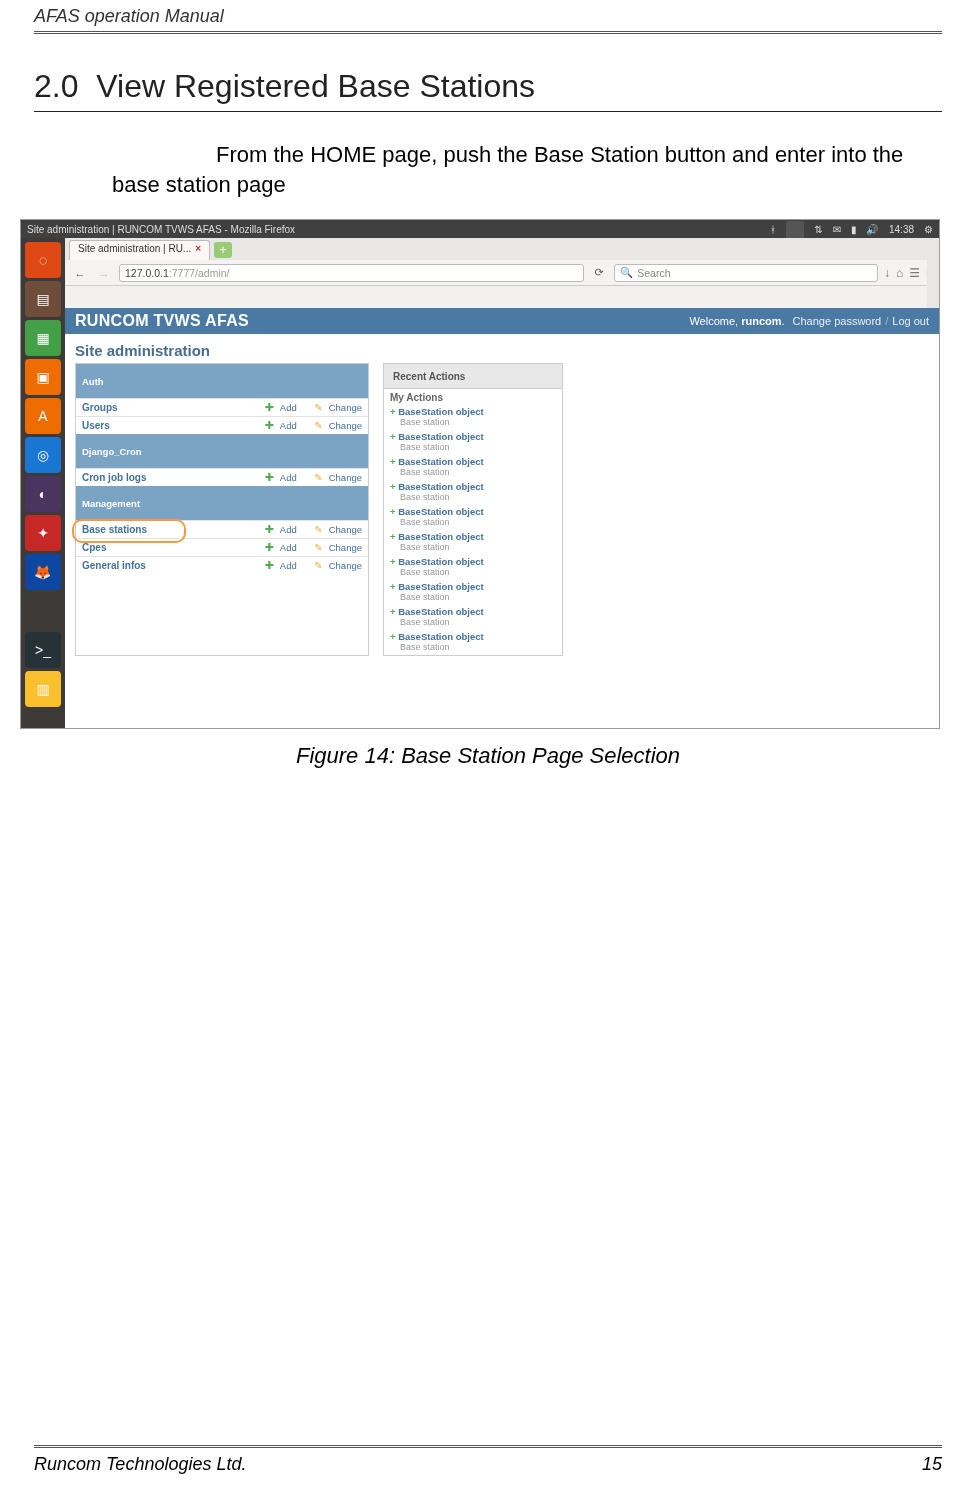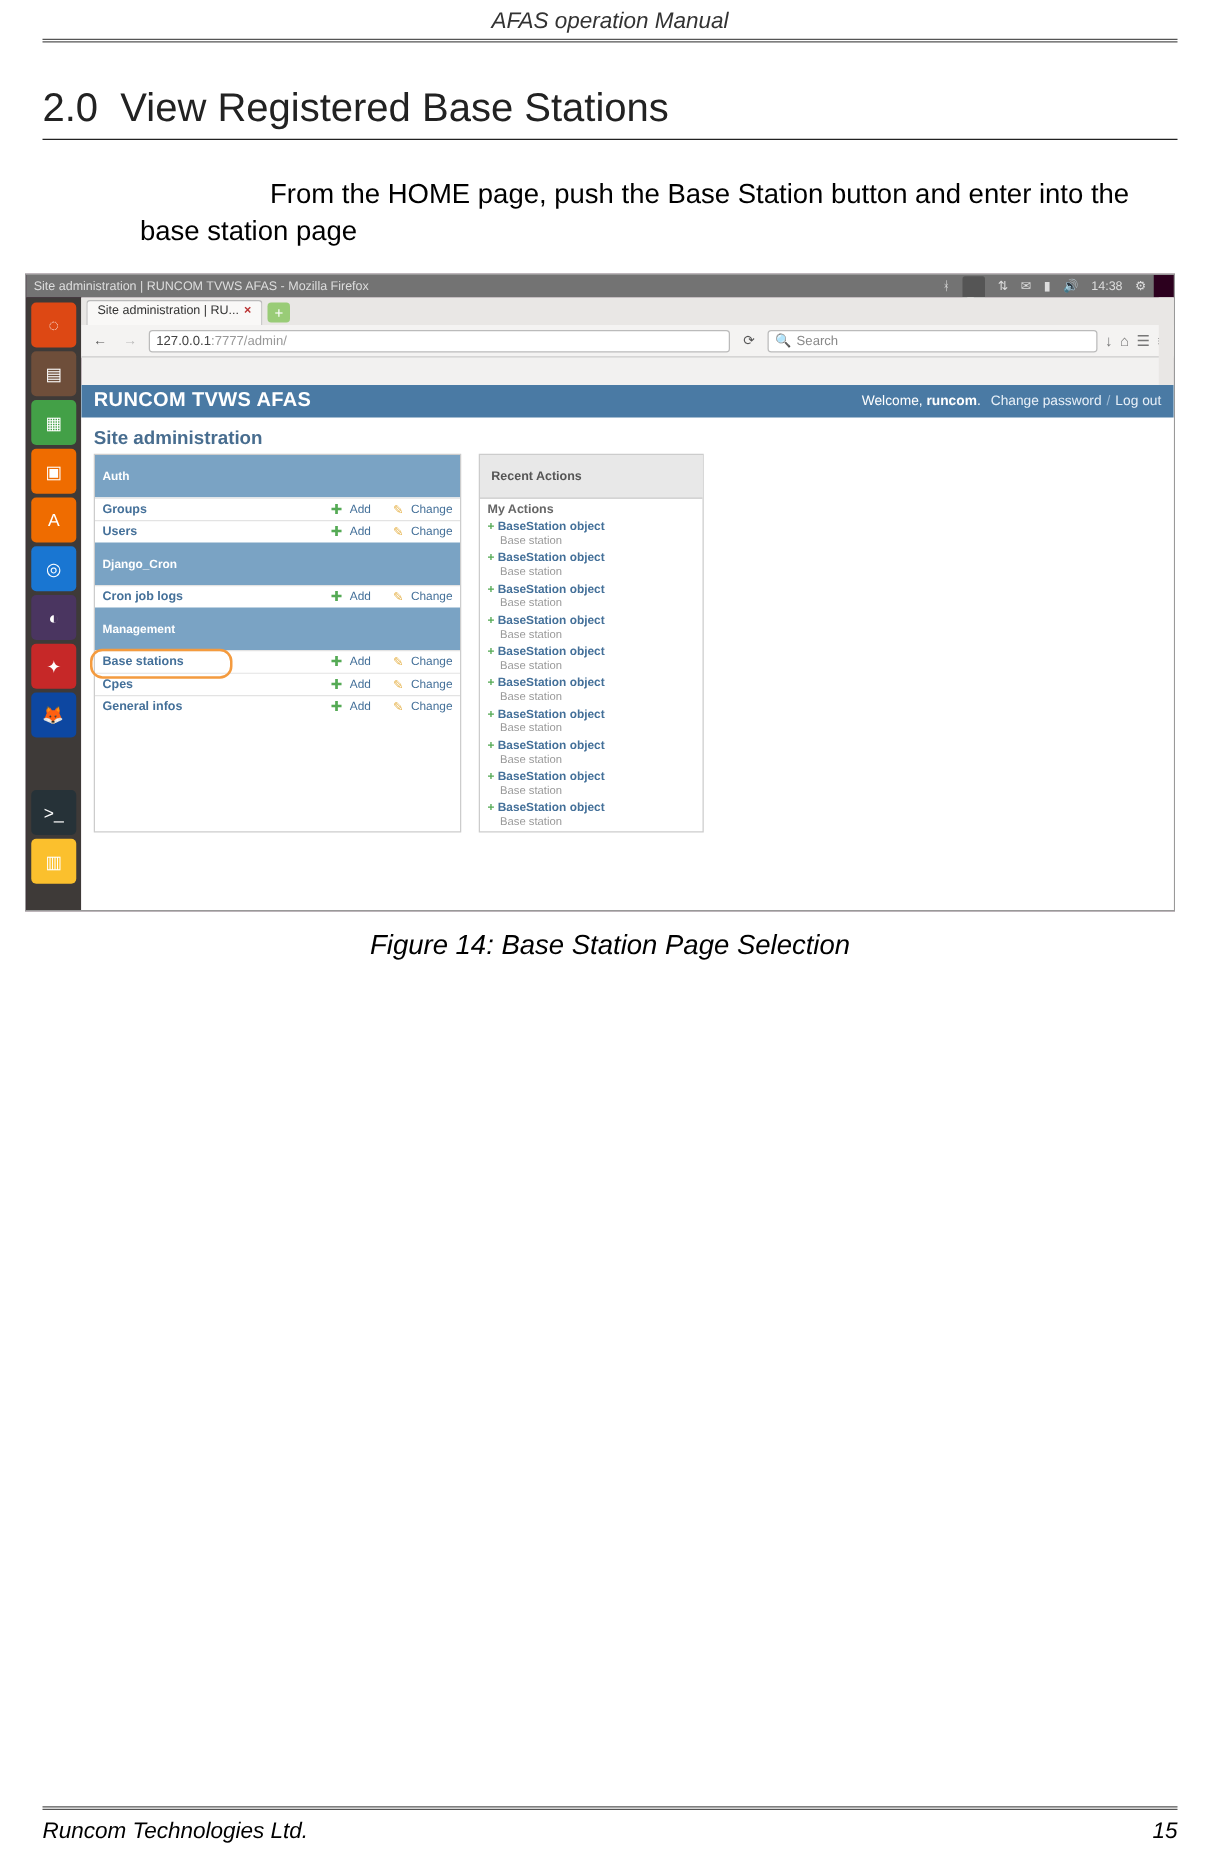--- a/index.html
+++ b/index.html
@@ -1,27 +1,27 @@
 <!DOCTYPE html>
 <html><head>
 <meta charset="utf-8">
 <style>
   * { box-sizing: border-box; margin: 0; padding: 0; }
   html, body { width: 976px; height: 1497px; font-family: Arial, sans-serif; background: #fff; color: #000; }
   .page { position: relative; width: 976px; height: 1497px; padding: 0 34px; }
-  .header-area { padding-top: 6px; text-align: center; }
+  .header-area { padding-top: 6px; }
   .header-title { font-style: italic; font-size: 18px; color: #333; }
   .hr-double { border: none; border-top: 3px double #555; margin-top: 4px; }
   .section-heading { font-size: 32px; font-weight: 400; color: #222; margin-top: 34px; }
   .section-underline { border: none; border-top: 1.5px solid #222; margin-top: 6px; }
   .body-text { font-size: 22px; line-height: 1.35; margin: 28px 0 20px 78px; text-indent: 104px; max-width: 820px; }
   .screenshot { width: 920px; height: 510px; position: relative; background: #2c001e; margin-left: -14px; border: 1px solid #999; }
 
   
-  .sys-bar { position:absolute; top:0; left:0; right:16px; height:18px; background:#737373; color:#ddd; font-size:10px; display:flex; align-items:center; padding:0 6px; }
+  .sys-bar { position:absolute; top:0; left:0; right:0; height:18px; background:#404040; color:#ddd; font-size:10px; display:flex; align-items:center; padding:0 6px; }
   .sys-bar .title { flex:1; color:#ddd; }
   .sys-bar .tray { display:flex; gap:10px; align-items:center; }
   .sys-bar .tray span { font-size:10px; }
   .lang-badge { background:#555; padding:16px 3px; border-radius:2px;margin-top:27px; }
 
   
   .launcher { position:absolute; top:18px; left:0; bottom:0; width:44px; background:#3e3a38; display:flex; flex-direction:column; align-items:center; padding-top:4px; gap:3px; }
   .launch-ico { width:36px; height:36px; border-radius:4px; display:flex; align-items:center; justify-content:center; font-size:14px; color:#fff; }
   .li-ubuntu { background:#dd4814; }
   .li-folder { background:#6e4e3a; }
@@ -66,21 +66,21 @@
   .row { height:18px; border-top:1px solid #e3e3e3; display:flex; align-items:center; font-size:10px; padding:0 6px; background:#fff; }
   .row .name { flex:1; color:#447099; font-weight:bold; }
   .row.hl { position:relative; }
   .row.hl::before { content:""; position:absolute; left:-4px; top:-2px; width:110px; height:20px; border:2px solid #f49b3f; border-radius:10px; }
   .addchg { display:flex; gap:6px; align-items:center; }
   .plus { color:#5a5; font-size:11px; }
   .add  { color:#447099; font-size:9.5px; }
   .pencil { color:#e6b34c; font-size:10px; }
   .chg  { color:#447099; font-size:9.5px; }
 
-  .recent-hdr { height:35px; background:#e8e8e8; color:#555; font-size:10px; font-weight:bold; display:flex; align-items:center; padding:0 9px; border-bottom:1px solid #ccc;}
+  .recent-hdr { height:25px; background:#e8e8e8; color:#555; font-size:10px; font-weight:bold; display:flex; align-items:center; padding:0 9px; border-bottom:1px solid #ccc;}
   .my-actions { padding:3px 6px 2px; font-size:10px; color:#666; font-weight:bold; }
   .action { padding:1px 6px 3px; font-size:9.5px; }
   .action .ttl { color:#447099; font-weight:bold; }
   .action .ttl::before { content:"+ "; color:#5a5; font-weight:bold; }
   .action .sub { color:#999; font-size:9px; margin-left:10px; }
   .win-scroll { position:absolute; right:0; top:0; bottom:0; width:12px; background:#e9e7e5; }
 
   .figure-caption { text-align:center; font-style: italic; font-size: 22px; margin-top: 14px; }
 
   .footer { position:absolute; left:34px; right:34px; bottom:22px; }

